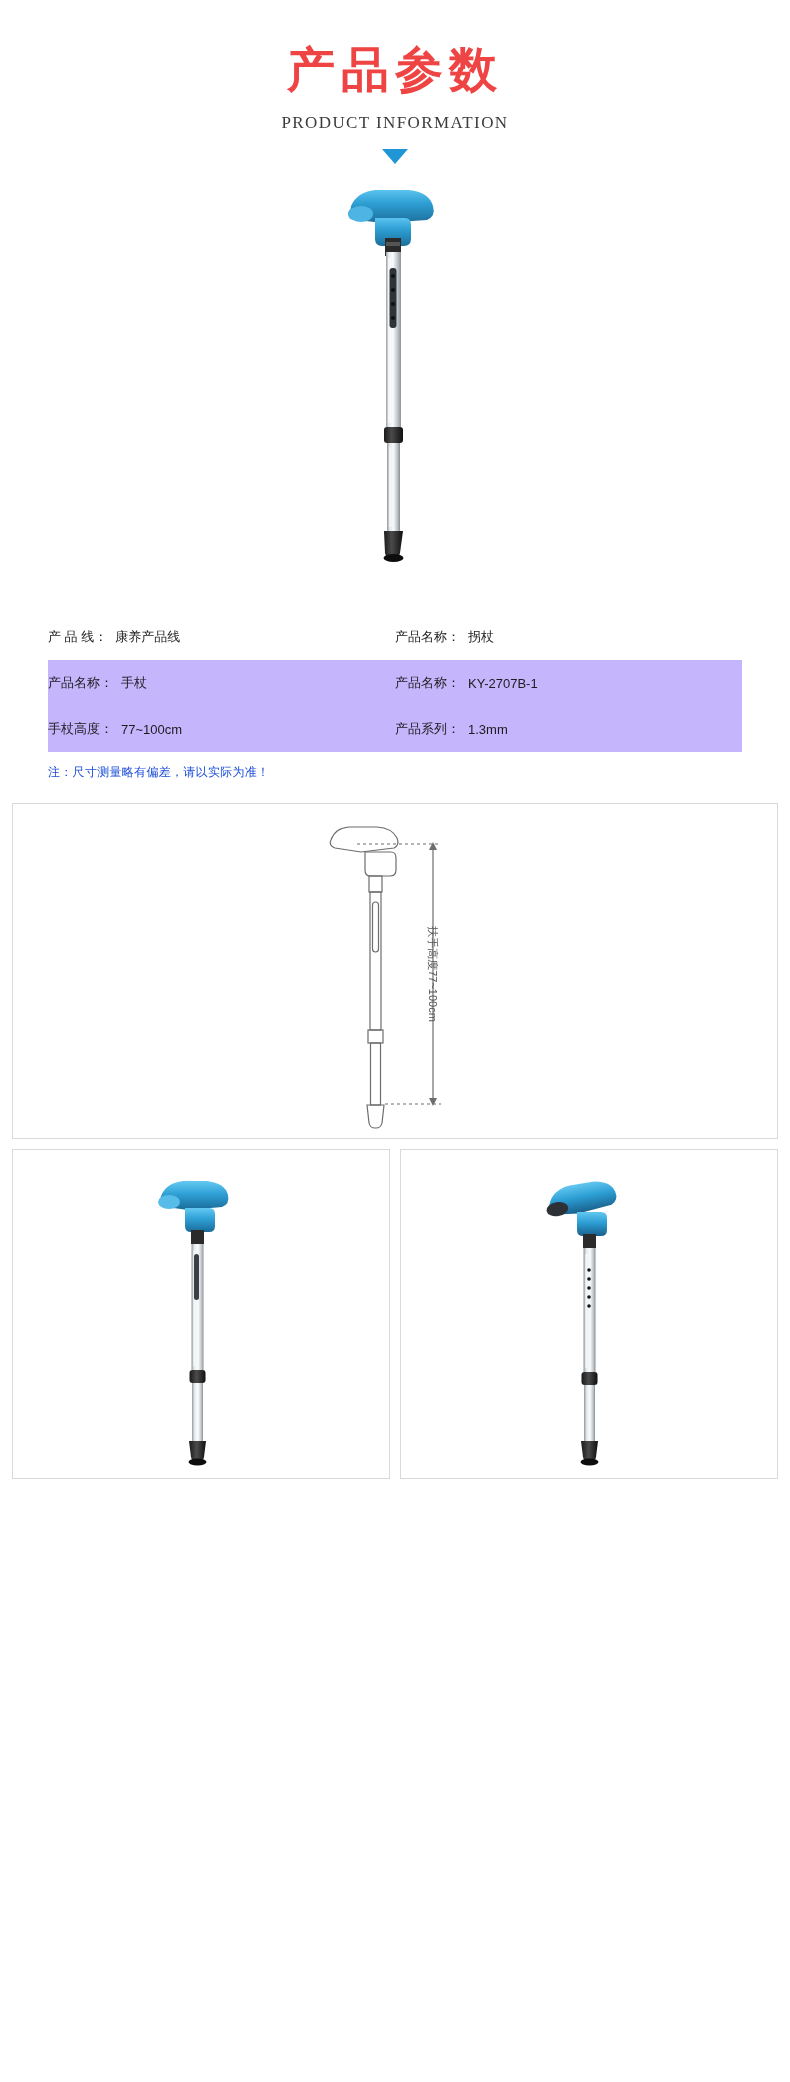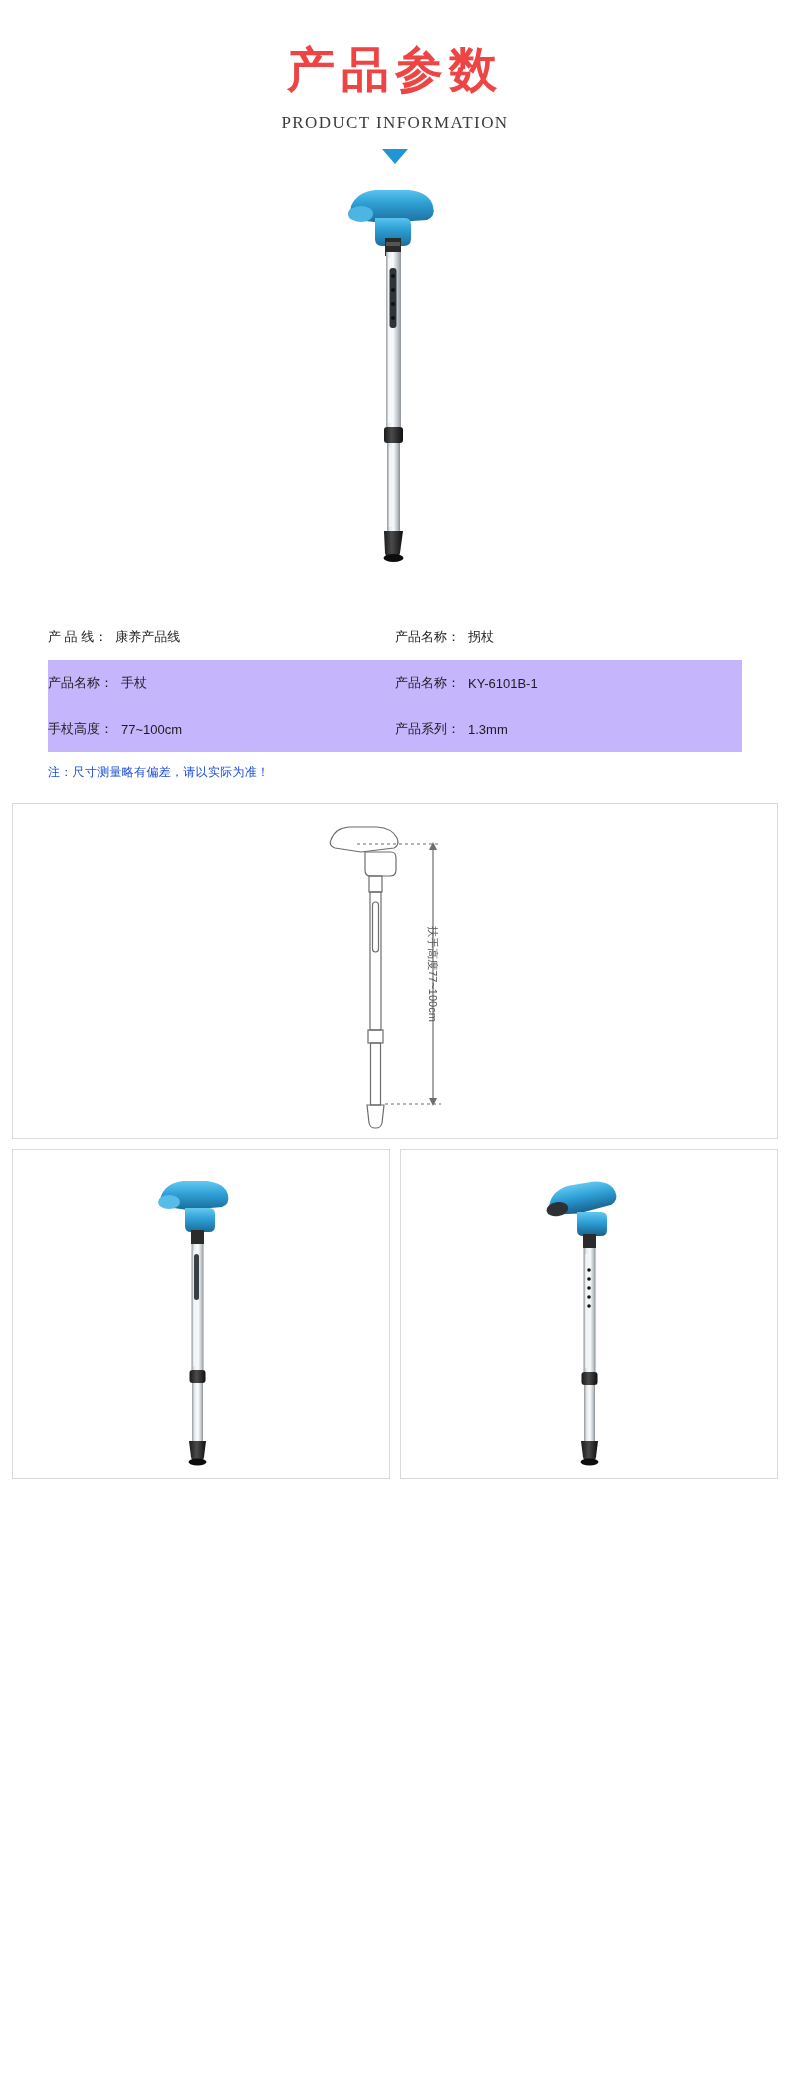--- a/index.html
+++ b/index.html
@@ -206,21 +206,21 @@
       <tr class="alt">
         <td class="col-left">
           <div class="cell-pair">
             <span class="lbl">产品名称：</span>
             <span class="val">手杖</span>
           </div>
         </td>
         <td class="col-right">
           <div class="cell-pair">
             <span class="lbl">产品名称：</span>
-            <span class="val">KY-6101B-1</span>
+            <span class="val">KY-2707B-1</span>
           </div>
         </td>
       </tr>
       <tr class="alt">
         <td class="col-left">
           <div class="cell-pair">
             <span class="lbl">手杖高度：</span>
             <span class="val">77~100cm</span>
           </div>
         </td>

